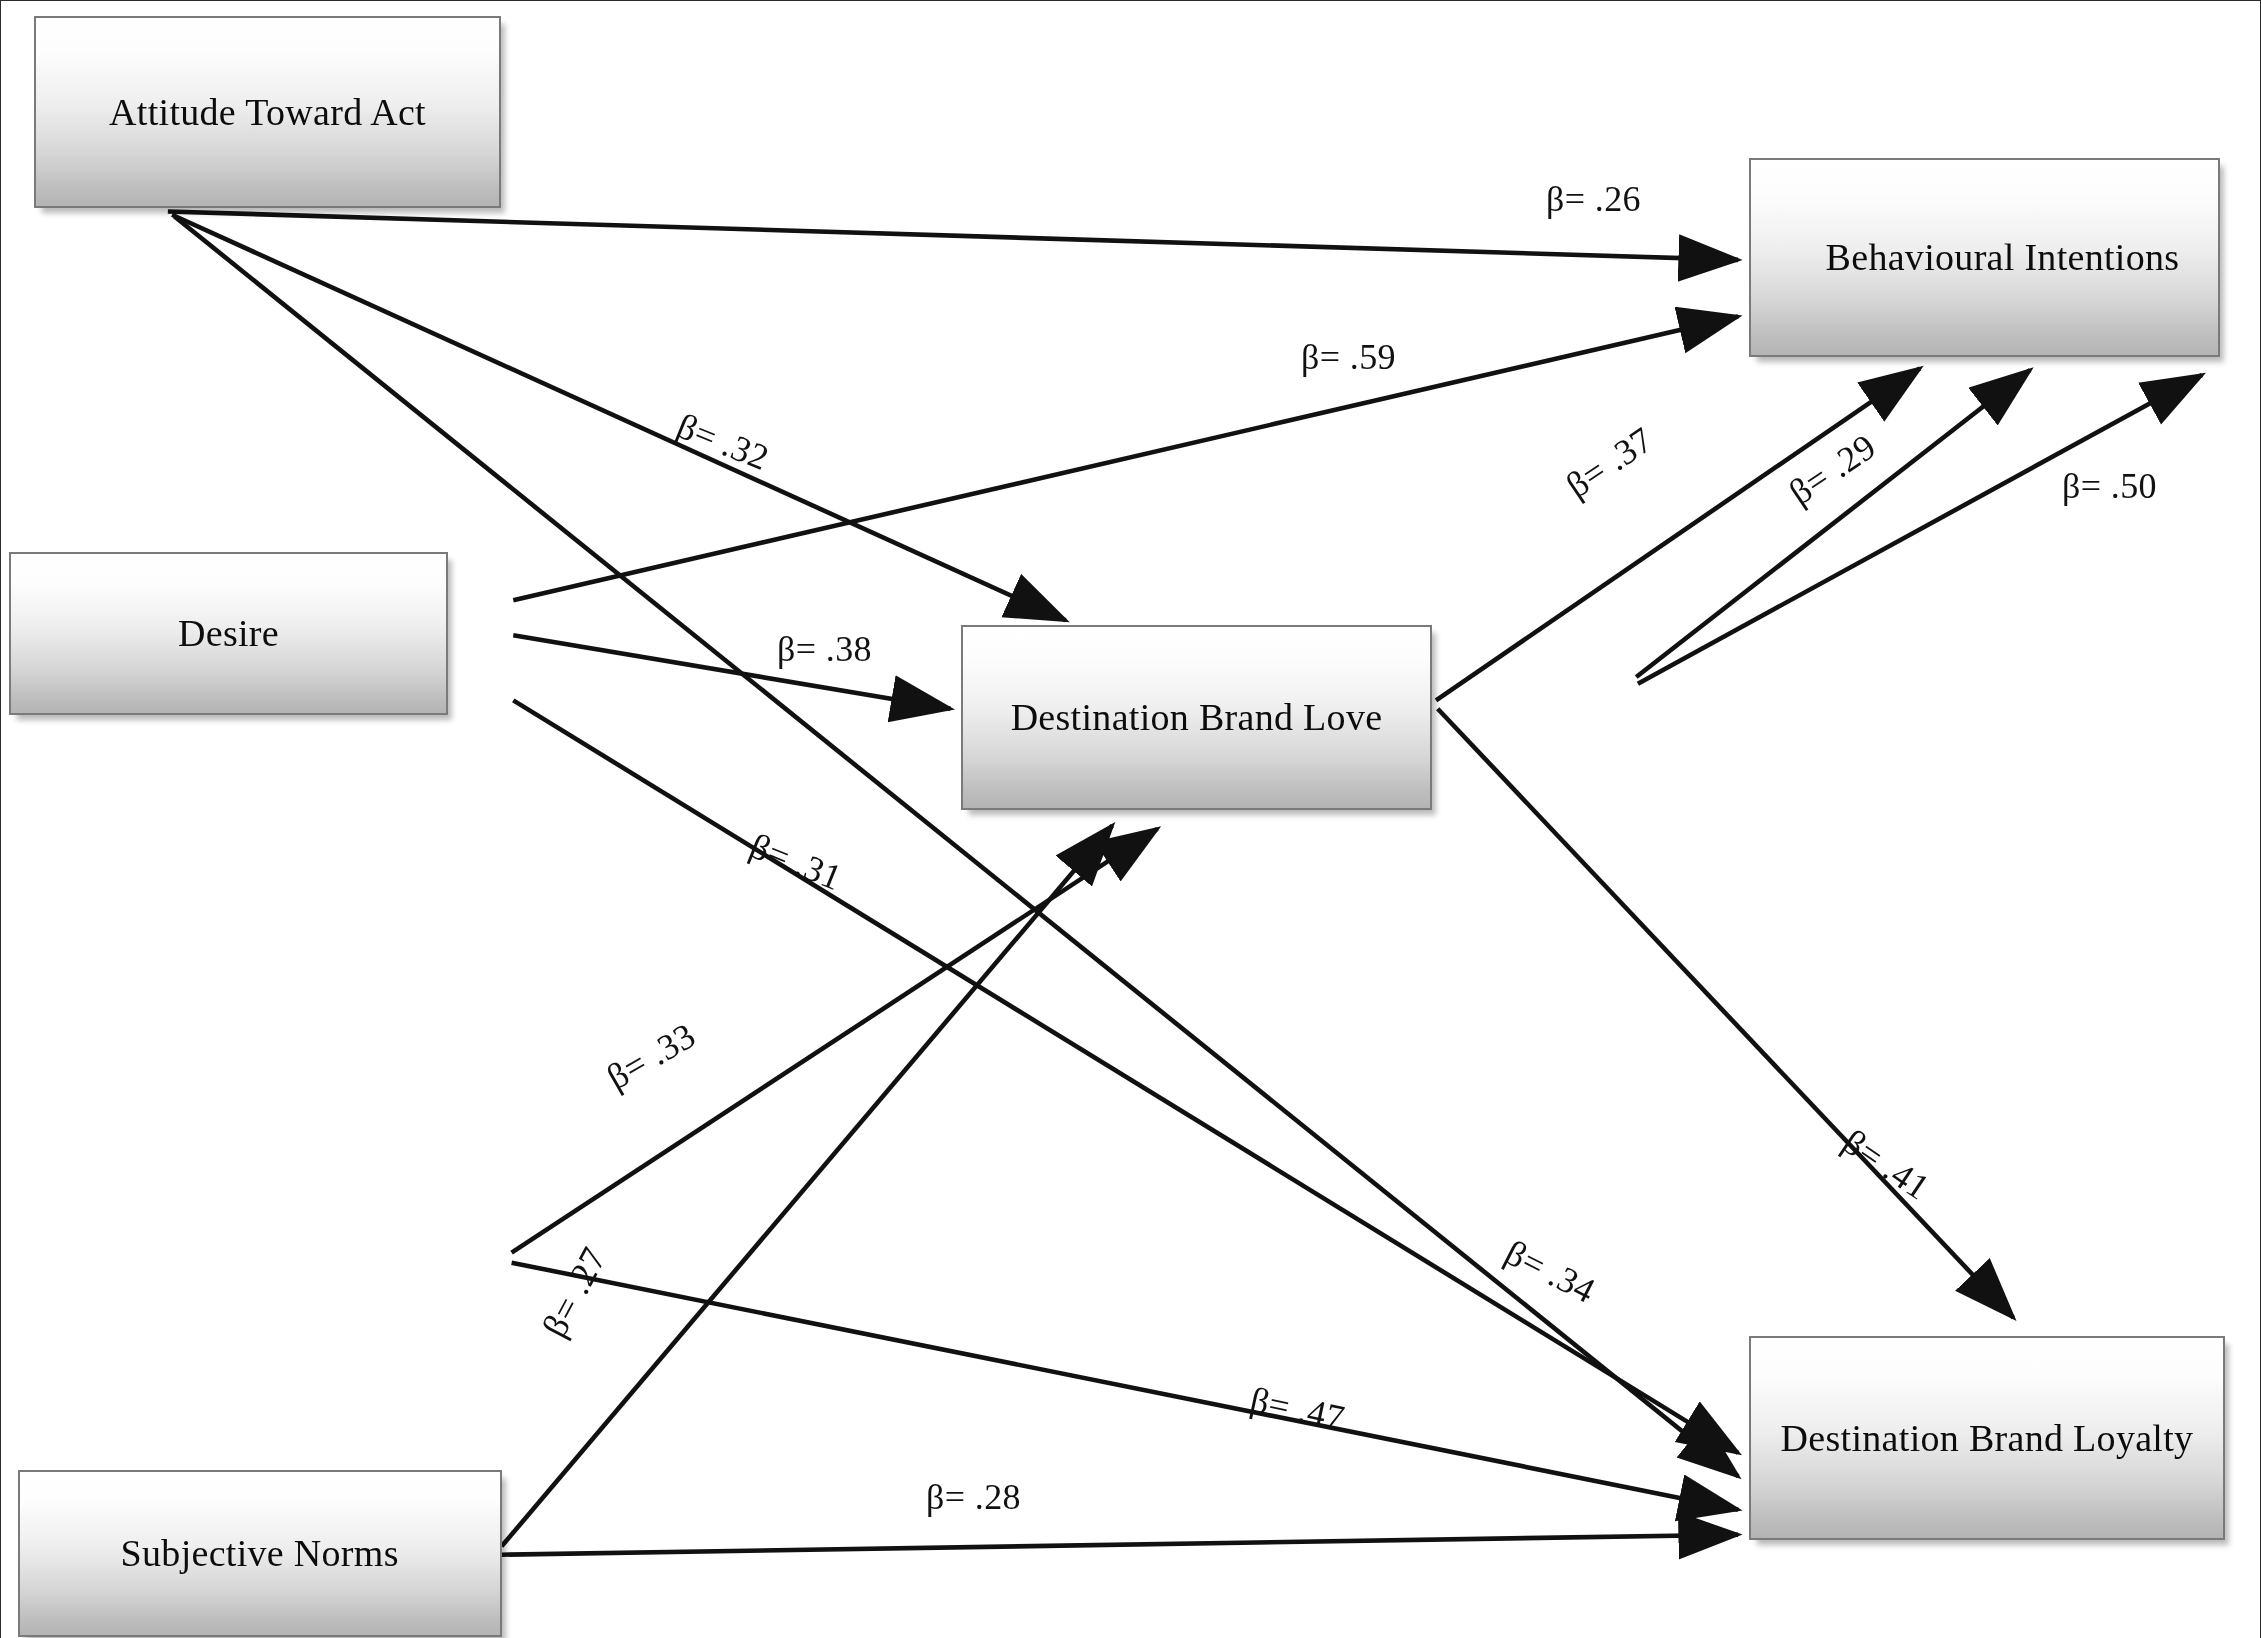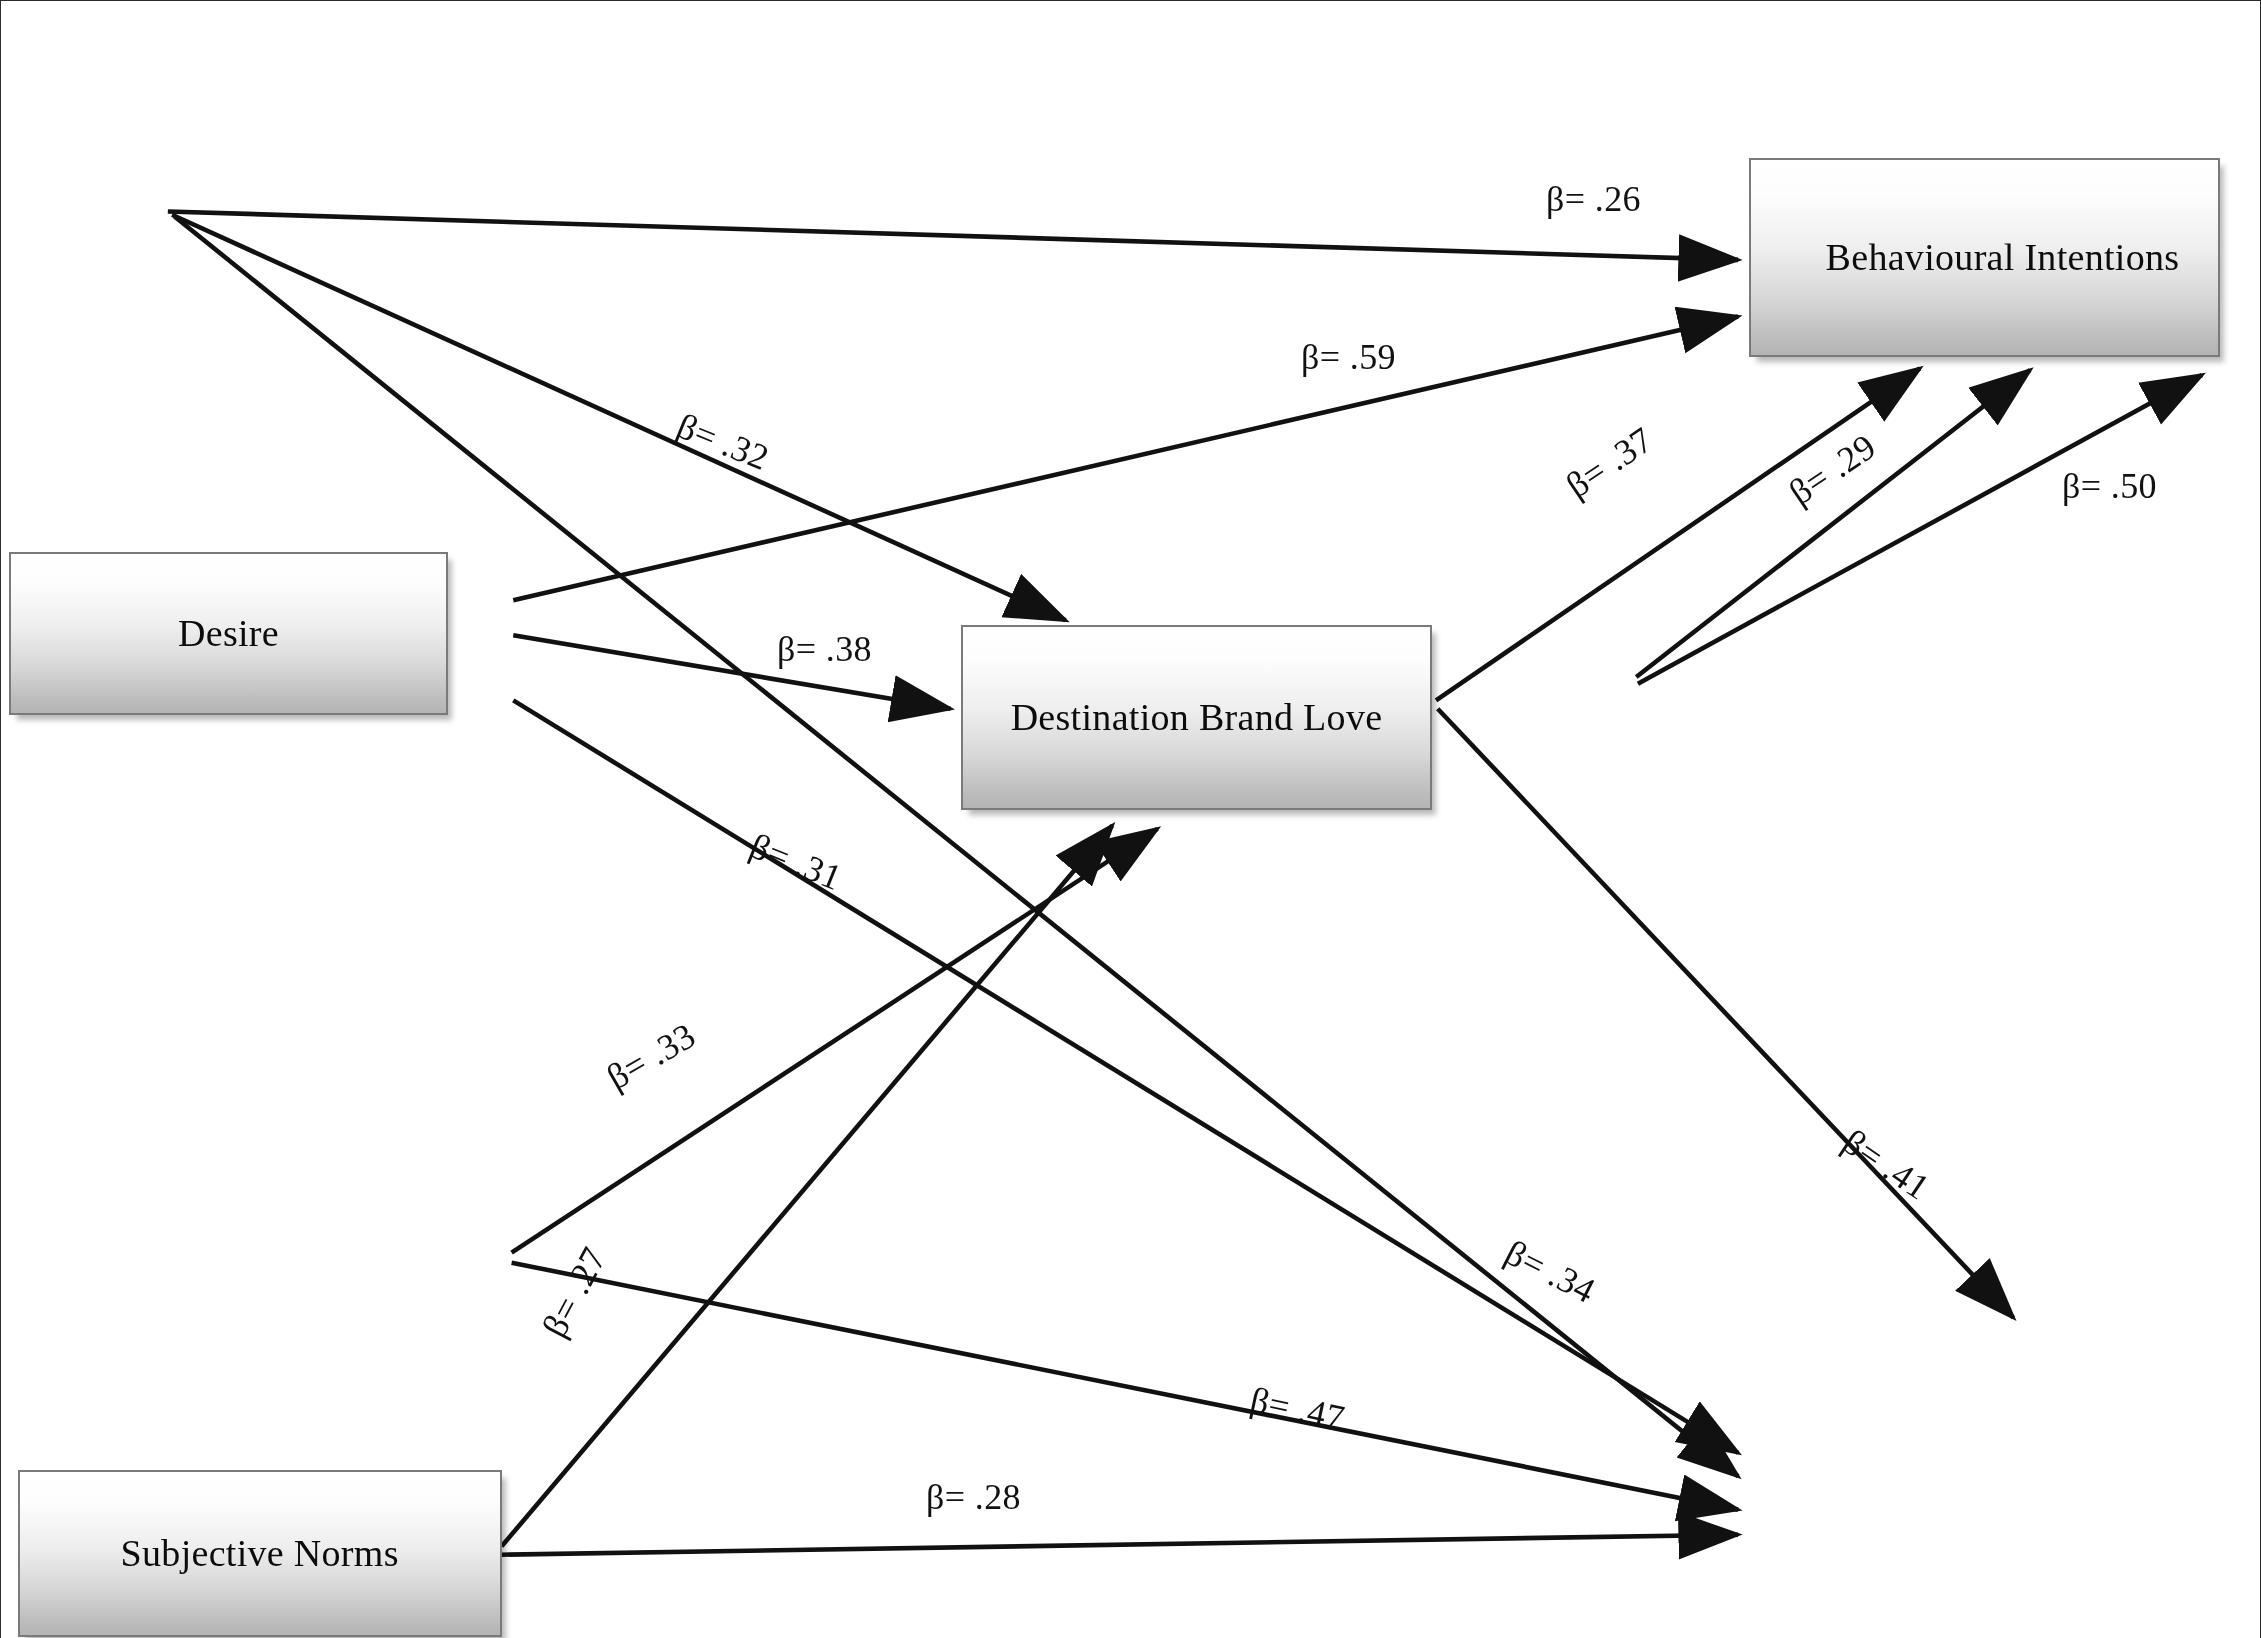--- a/index.html
+++ b/index.html
@@ -82,38 +82,44 @@
       <line x1="1722" y1="848" x2="2412" y2="1578"></line>
 
       <line x1="1960" y1="810" x2="2432" y2="442"></line>
 
       <line x1="1962" y1="818" x2="2638" y2="448"></line>
 
       <line x1="208" y1="258" x2="2082" y2="1768"></line>
     </g>
   </svg>
 
+  <div class="node" style="left:33px;top:15px;width:467px;height:192px;">
+    <span>Attitude Toward Act</span>
+  </div>
 
   <div class="node" style="left:8px;top:551px;width:439px;height:163px;">
     <span>Desire</span>
   </div>
 
 
   <div class="node" style="left:960px;top:624px;width:471px;height:185px;">
     <span>Destination Brand Love</span>
   </div>
 
   <div class="node" style="left:16.7px;top:1469px;width:484px;height:167px;">
     <span>Subjective Norms</span>
   </div>
 
   <div class="node" style="left:1748px;top:157px;width:471px;height:199px;padding-left:36px;">
     <span>Behavioural Intentions</span>
   </div>
 
+  <div class="node" style="left:1748px;top:1335px;width:476px;height:204px;">
+    <span>Destination Brand Loyalty</span>
+  </div>
 
   <div class="beta" style="left:1545px;top:177px;">β= .26</div>
   <div class="beta" style="left:1300px;top:335px;">β= .59</div>
   <div class="beta" style="left:678px;top:402px;transform:rotate(22deg);transform-origin:left center;">β= .32</div>
   <div class="beta" style="left:776px;top:627px;">β= .38</div>
   <div class="beta" style="left:751px;top:822px;transform:rotate(22deg);transform-origin:left center;">β= .31</div>
   <div class="beta" style="left:609px;top:1058px;transform:rotate(-30deg);transform-origin:left center;">β= .33</div>
   <div class="beta" style="left:1250px;top:1377px;transform:rotate(12deg);transform-origin:left center;">β= .47</div>
   <div class="beta" style="left:551px;top:1312px;transform:rotate(-62deg);transform-origin:left center;">β= .27</div>
   <div class="beta" style="left:925px;top:1475px;">β= .28</div>

